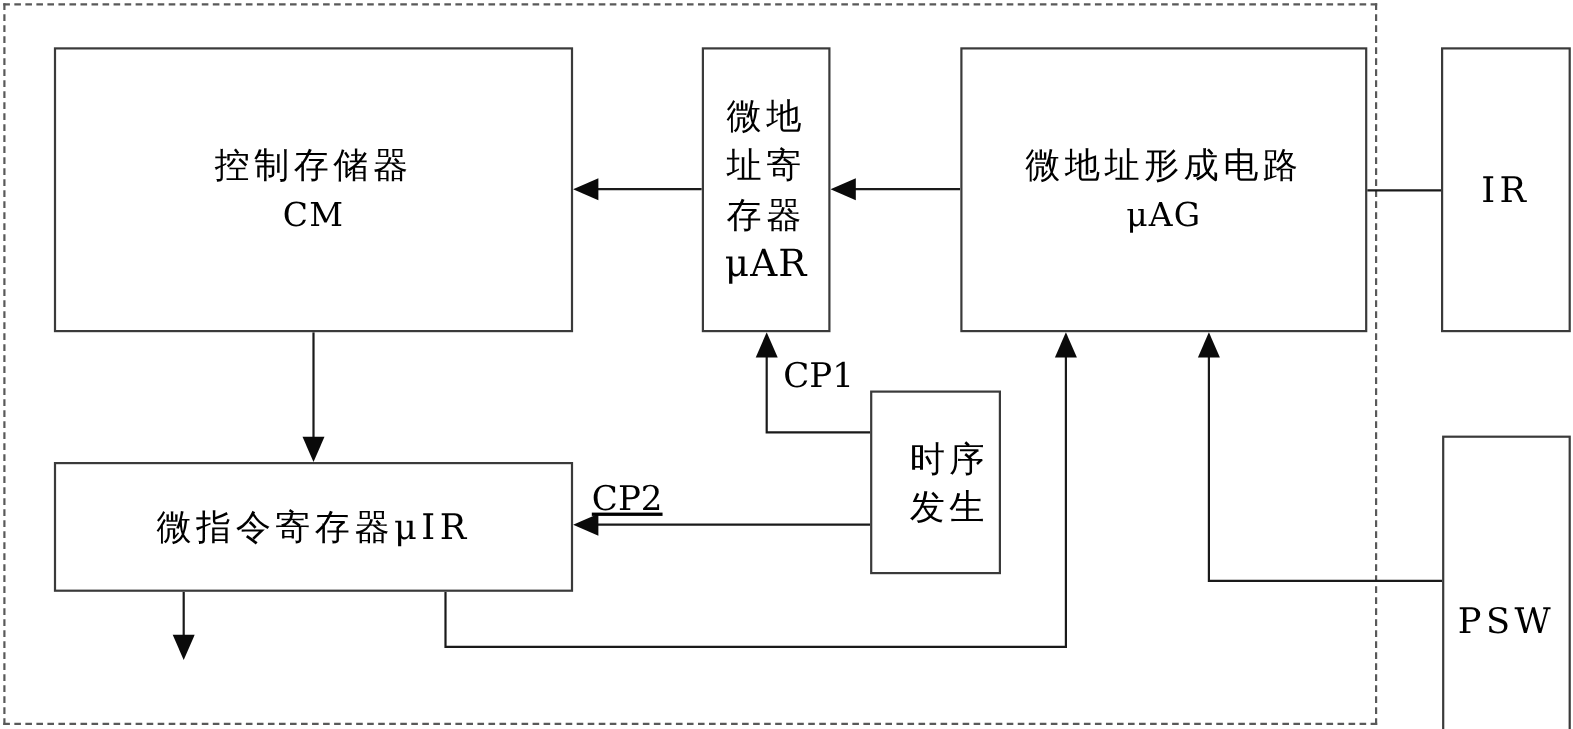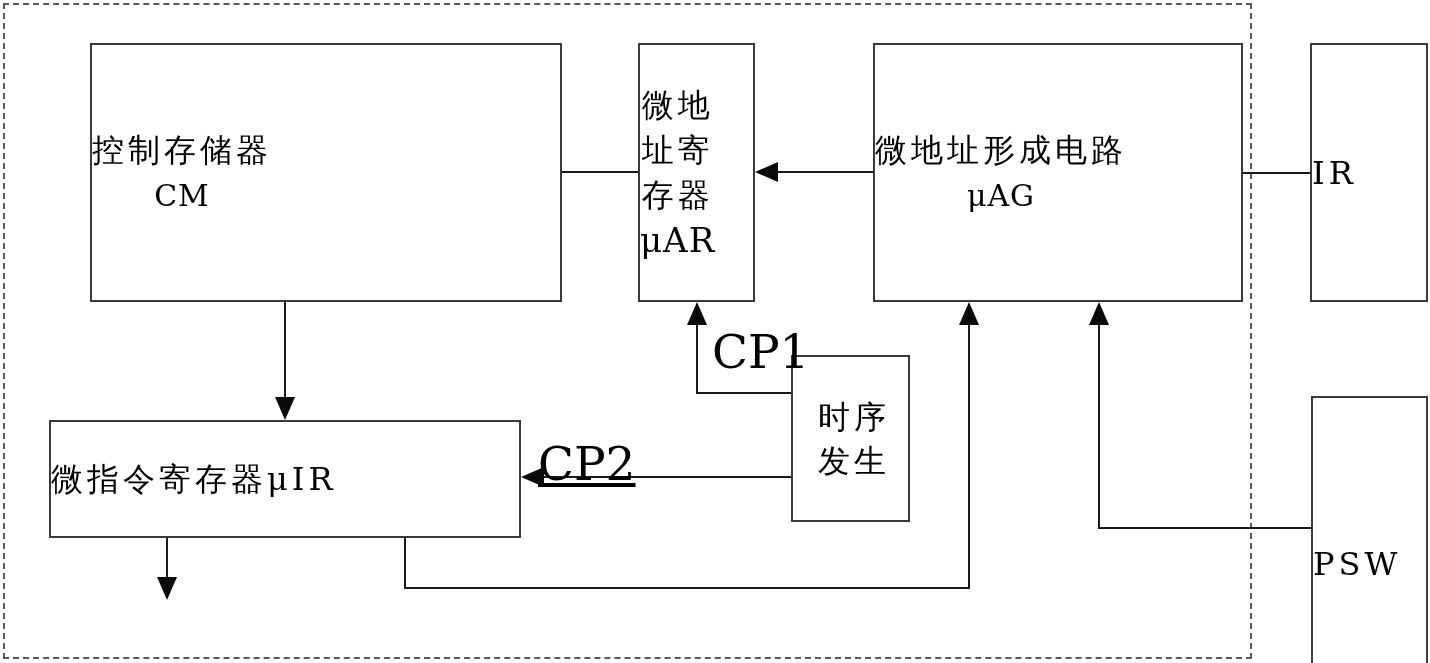--- a/index.html
+++ b/index.html
@@ -40,37 +40,37 @@
   svg.wires polygon {
     fill: #0a0a0a;
     stroke: none;
   }
   .box {
     position: absolute;
     border: 2px solid #3a3a3a;
     background: #ffffff;
     display: flex;
     align-items: center;
-    justify-content: flex-start;
+    justify-content: center;
     text-align: center;
   }
   .box-text {
     font-size: 32px;
     line-height: 46px;
     letter-spacing: 4px;
     white-space: nowrap;
   }
   .box-text .latin {
     font-size: 30px;
     letter-spacing: 1px;
   }
   .uar-text { line-height: 45px; }
   .floating-label {
     position: absolute;
-    font-size: 47px;
+    font-size: 31px;
     white-space: nowrap;
   }
   .caption {
     position: absolute;
     left: 36px;
     top: 601px;
     font-size: 35px;
     letter-spacing: 3px;
     white-space: nowrap;
   }
@@ -115,21 +115,21 @@
     <g>
       <polyline points="1311,528 1099,528 1099,324"></polyline>
       <polygon points="1099,302 1089,325 1109,325"></polygon>
     </g>
     <g>
       <line x1="167" y1="538" x2="167" y2="578"></line>
       <polygon points="167,600 157,577 177,577"></polygon>
     </g>
   </svg>
 
-  <div class="box" style="left:49px; top:43px; width:472px; height:259px;margin-left:41px;">
+  <div class="box" style="left:49px; top:43px; width:472px; height:259px;">
     <div class="box-text">
       <div>控制存储器</div>
       <div class="latin">CM</div>
     </div>
   </div>
 
   <div class="box" style="left:638px; top:43px; width:117px; height:259px;">
     <div class="box-text uar-text">
       <div>微地</div>
       <div>址寄</div>

